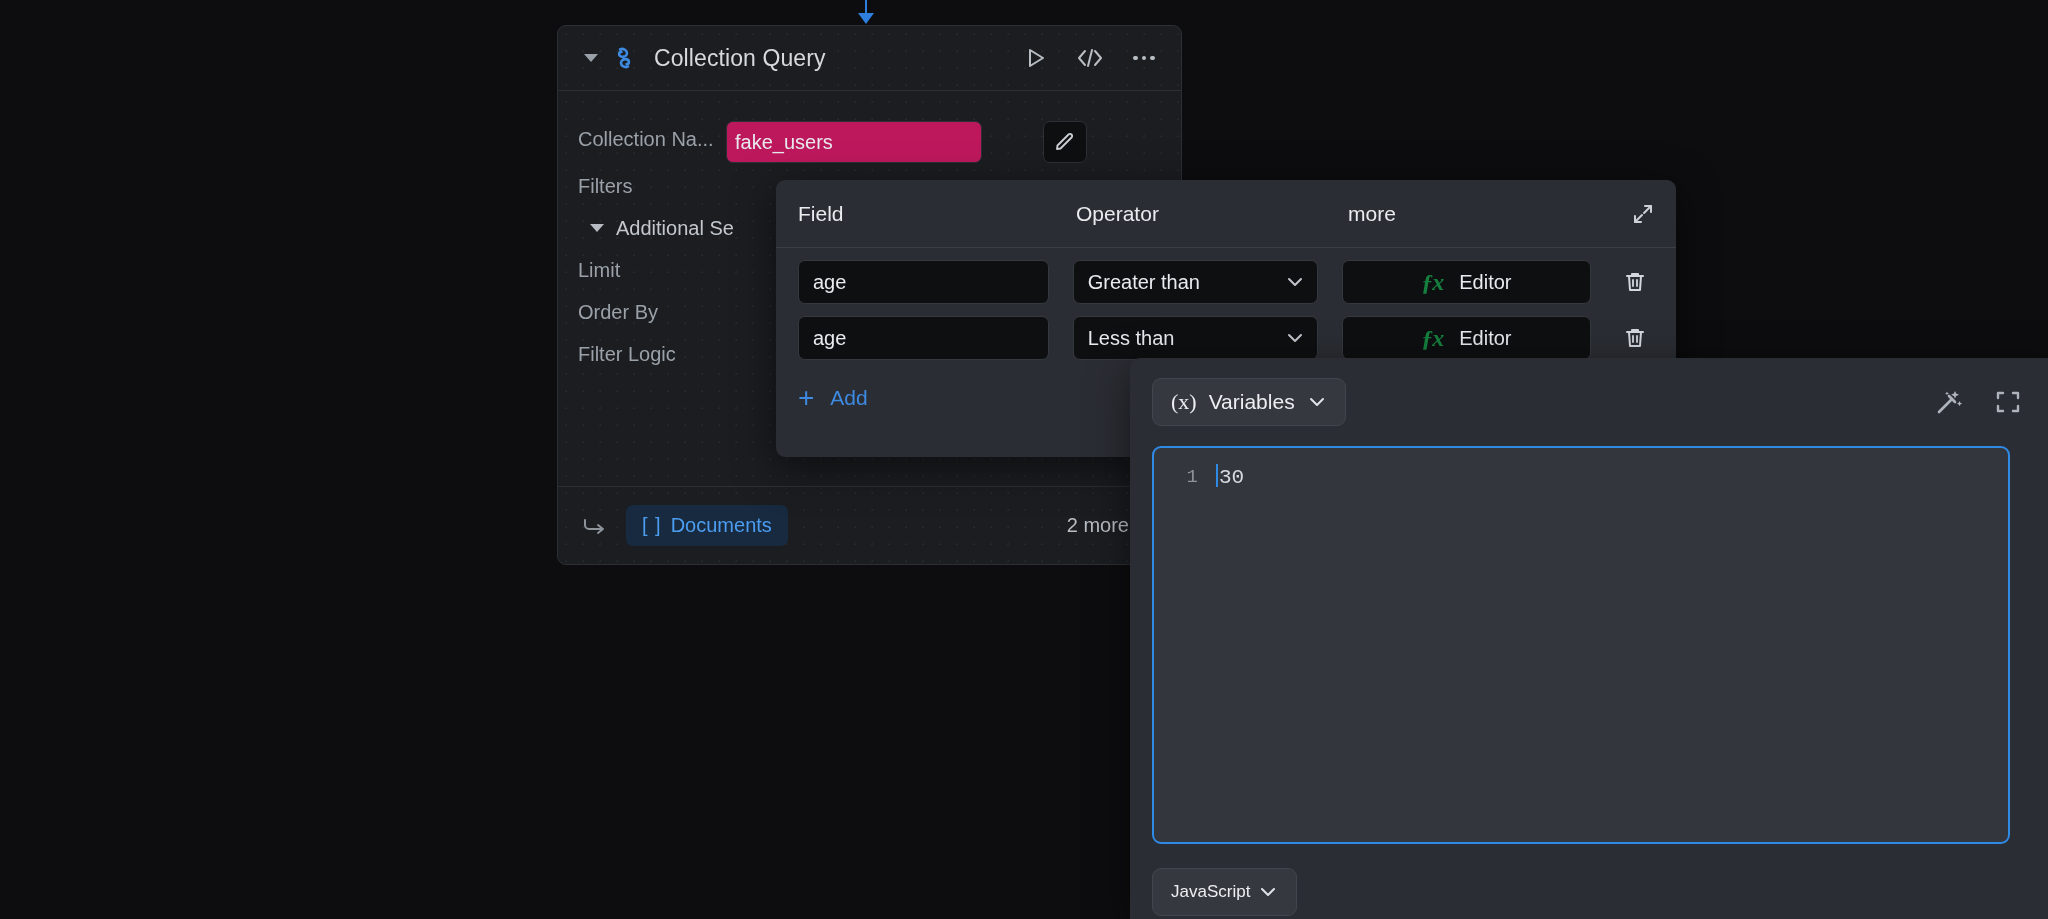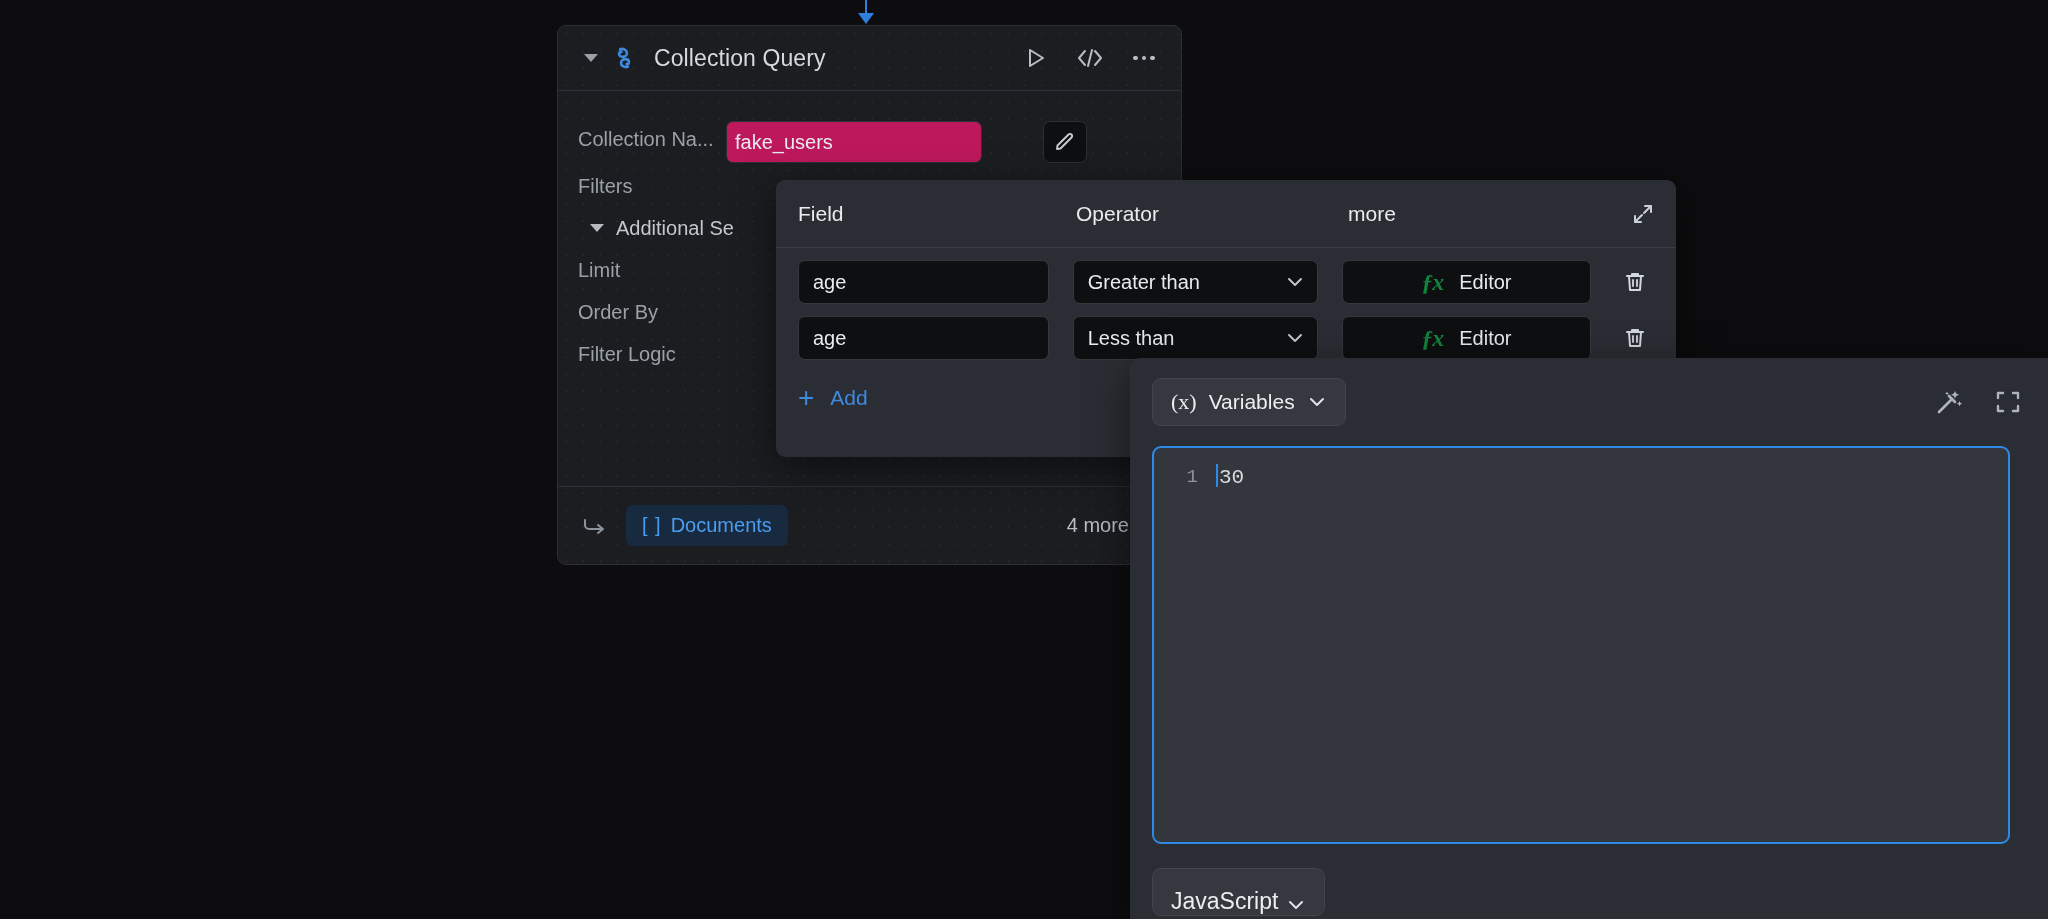--- a/index.html
+++ b/index.html
@@ -199,22 +199,22 @@
     color:#d7dbe0; font-size:21px; font-family:"Liberation Mono", monospace;
     position:relative;
   }
   .caret-bar {
     display:inline-block; width:2px; height:23px; background:#2f8ae6;
     vertical-align:-4px; margin-right:1px;
   }
   .lang-pill {
     position:absolute; left: 22px; top: 510px;
     background:#35383f; border:1px solid #41454d; border-radius:9px;
-    height: 48px; padding: 0 18px; display:flex; align-items:flex-end; gap: 8px;
-    color:#eceef1; font-size:23px; cursor:pointer;
+    height: 48px; padding: 0 18px; display:flex; align-items:center; gap: 8px;
+    color:#eceef1; font-size:17px; cursor:pointer;
   }
 </style>
 </head>
 <body>
 
 <div id="canvas">
 
   <div class="edge-arrow">
     <div class="edge-line"></div>
     <div class="edge-head"></div>
@@ -284,21 +284,21 @@
         <svg width="26" height="20" viewBox="0 0 26 20">
           <path d="M3 4 v5 a4 4 0 0 0 4 4 h13" fill="none" stroke="#8d939b" stroke-width="2" stroke-linecap="round"></path>
           <path d="M16 9 L21 13 L16 17" fill="none" stroke="#8d939b" stroke-width="2" stroke-linecap="round" stroke-linejoin="round"></path>
         </svg>
       </div>
       <div class="doc-badge">
         <span class="doc-br">[ ]</span>
         <span>Documents</span>
       </div>
       <div class="more-wrap">
-        <span class="more-txt">4 more</span>
+        <span class="more-txt">2 more</span>
         <span class="more-caret"></span>
       </div>
     </div>
 
     <div class="node-handle"></div>
   </div>
 
   <div class="coll-input">fake_users</div>
   <div class="coll-edit">
     <svg width="24" height="24" viewBox="0 0 24 24">

